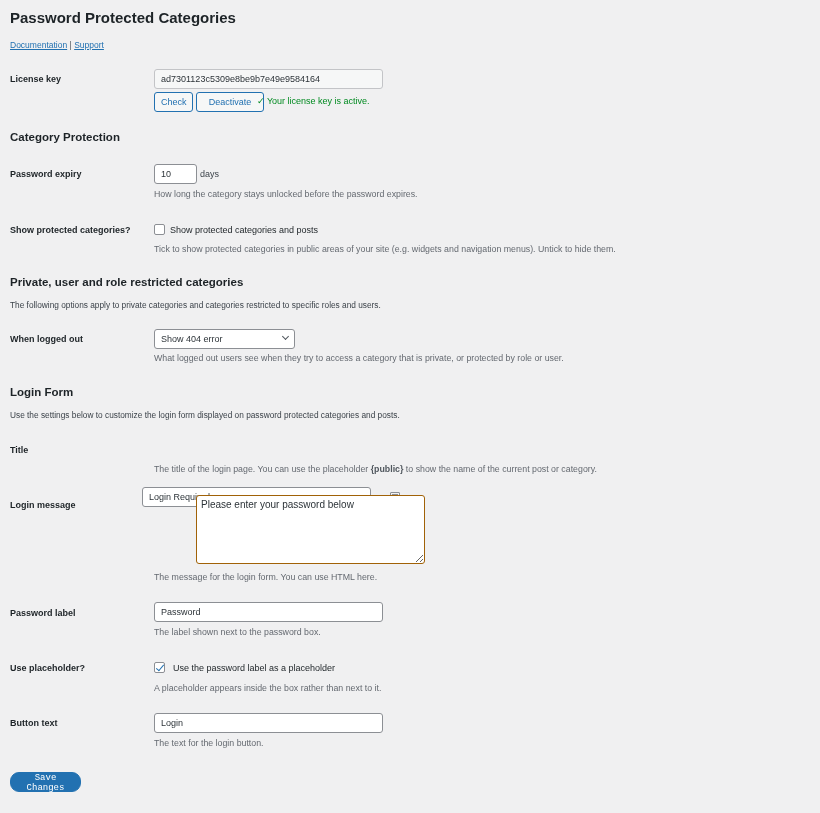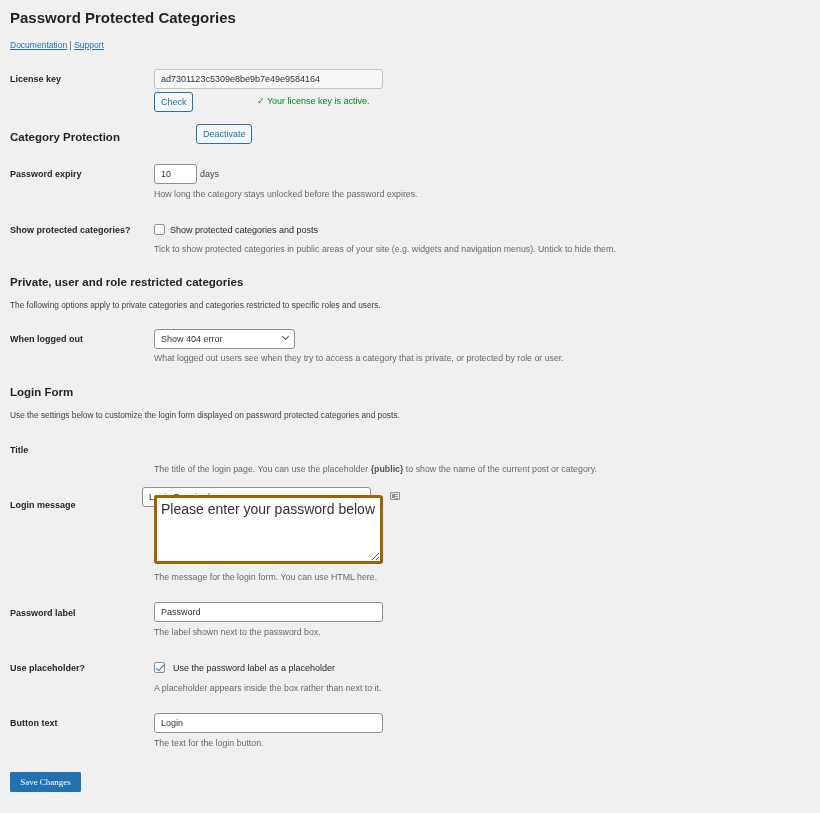--- a/index.html
+++ b/index.html
@@ -17,62 +17,62 @@
       background: #fff; border: 1px solid #8c8f94; border-radius: 3px;
       font-family: "Liberation Sans", sans-serif; font-size: 9px; color: #2c3338;
       padding: 0 6px; height: 20px; line-height: 18px; outline: none;
     }
     .text-input.disabled { background: #f6f7f7; border-color: #c3c4c7; }
     .btn-secondary {
       background: #f6f7f7; border: 1px solid #2271b1; border-radius: 3px; color: #2271b1;
       font-family: "Liberation Sans", sans-serif; font-size: 9px; height: 20px; padding: 0 6px; cursor: pointer;
     }
     .btn-primary {
-      background: #2271b1; border: 1px solid #2271b1; border-radius: 1px; color: #fff;
-      font-family: Liberation Serif, serif; font-size: 9px; height: 20px; padding: 0 7px; cursor: pointer;
+      background: #2271b1; border: 1px solid #2271b1; border-radius: 9px; color: #fff;
+      font-family: Liberation Mono, monospace; font-size: 9px; height: 20px; padding: 0 7px; cursor: pointer;
     }
     .status-ok { color: #008a20; font-size: 9px; }
     .checkbox {
       width: 11px; height: 11px; border: 1px solid #8c8f94; border-radius: 2px; background: #fff;
       display: inline-block; position: relative;
     }
     .checkbox.checked::after {
       content: ""; position: absolute; left: 3px; top: 0px; width: 3px; height: 7px;
       border: solid #2271b1; border-width: 0 1.6px 1.6px 0; transform: rotate(40deg);
     }
     .check-label { font-size: 9px; color: #1d2327; }
     .select-box {
       background: #fff; border: 1px solid #8c8f94; border-radius: 3px; height: 20px;
       font-size: 9px; color: #2c3338; padding: 0 6px; line-height: 18px;
     }
     .chev { position: absolute; right: 6px; top: 4px; width: 5px; height: 5px;
       border: solid #50575e; border-width: 0 1.2px 1.2px 0; transform: rotate(45deg); }
     textarea.text-area {
-      background: #fff; border: 3px solid #a16207; border-radius: 3px; resize: both;
-      font-family: "Liberation Sans", sans-serif; font-size: 14px; color: #2c3338; padding: 3px 4px; outline: none;
+      background: #fff; border: 1px solid #a16207; border-radius: 3px; resize: both;
+      font-family: "Liberation Sans", sans-serif; font-size: 10px; color: #2c3338; padding: 3px 4px; outline: none; margin-left: 42px;
     }
     .card-icon { position: absolute; right: 5px; top: 5px; width: 10px; height: 8px;
       border: 1px solid #8c8f94; border-radius: 1px; }
     .card-icon::before { content: ""; position: absolute; left: 1px; top: 1px; width: 3px; height: 4px; background: #8c8f94; }
     .card-icon::after { content: ""; position: absolute; right: 1px; top: 1px; width: 3px; height: 1px; background: #8c8f94; box-shadow: 0 2px 0 #8c8f94, 0 4px 0 #8c8f94; }
   </style>
 </head>
 <body>
 
 <h1 class="abs page-title">Password Protected Categories</h1>
 <div class="abs links">
   <a href="#">Documentation</a>
   <span>|</span>
   <a href="#">Support</a>
 </div>
 
 <div class="abs row-label" style="top:74px;">License key</div>
 <input class="abs text-input disabled" style="left: 154px; top: 69px; width: 229px;" type="text" readonly="" value="ad7301123c5309e8be9b7e49e9584164">
 <button class="abs btn-secondary" style="left:154px; top:92px; width:39px;">Check</button>
-<button class="abs btn-secondary" style="left:196px; top:92px; width:56px;margin-top:32px;">Deactivate</button>
+<button class="abs btn-secondary" style="left:196px; top:92px; width:68px;">Deactivate</button>
 <span class="abs status-ok" style="left:257px; top:96px;">✓ Your license key is active.</span>
 
 <h2 class="abs section-title" style="top:131px;">Category Protection</h2>
 
 <div class="abs row-label" style="top:169px;">Password expiry</div>
 <input class="abs text-input" style="left: 154px; top: 164px; width: 43px;" type="text" value="10">
 <span class="abs" style="left:200px; top:169px; font-size:9px; color:#3c434a;">days</span>
 <div class="abs desc" style="top:189px;">How long the category stays unlocked before the password expires.</div>
 
 <div class="abs row-label" style="top:225px;">Show protected categories?</div>

